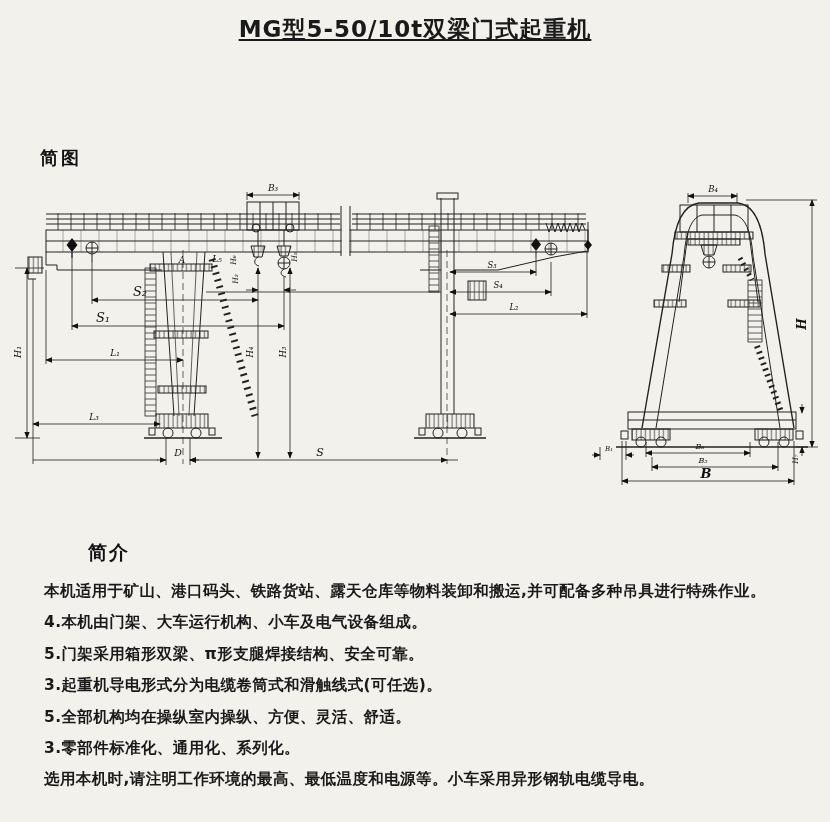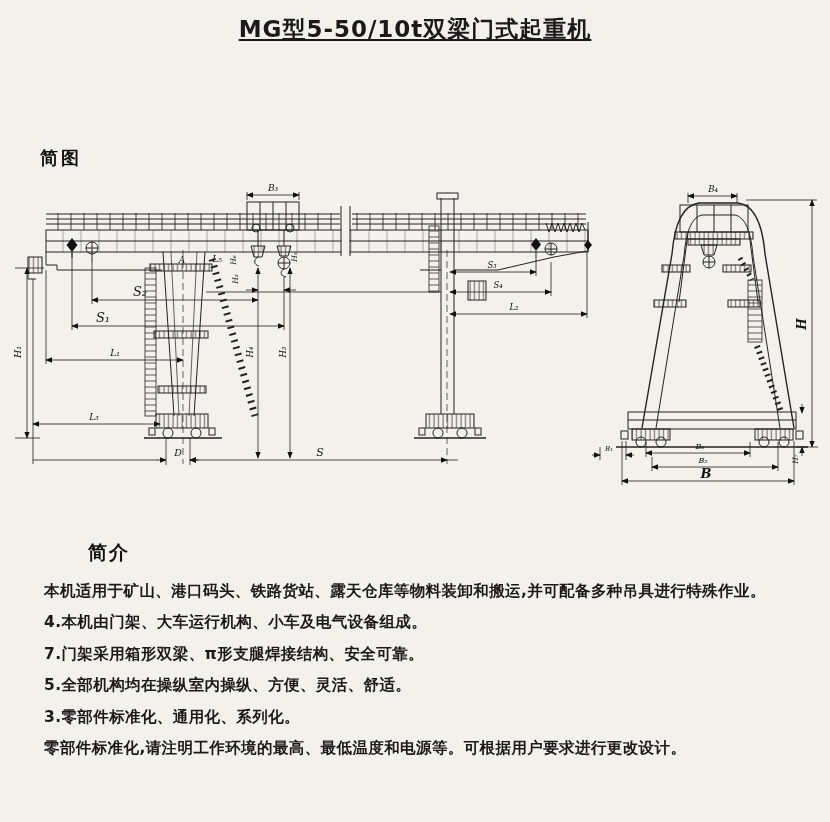--- a/index.html
+++ b/index.html
@@ -300,19 +300,20 @@
         <text class="dim" x="798" y="459" font-size="7.5" text-anchor="middle" transform="rotate(-90 798 459)">H₇</text>
       </g>
     </g>
   </svg>
 
   <div class="sec-label sec-intro">简介</div>
 
   <div class="intro-text">
     <p>本机适用于矿山、港口码头、铁路货站、露天仓库等物料装卸和搬运,并可配备多种吊具进行特殊作业。</p>
     <p>4.本机由门架、大车运行机构、小车及电气设备组成。</p>
-    <p>7.门架采用箱形双梁、π形支腿焊接结构、安全可靠。</p>
+    <p>5.门架采用箱形双梁、π形支腿焊接结构、安全可靠。</p>
+    <p>3.起重机导电形式分为电缆卷筒式和滑触线式(可任选)。</p>
     <p>5.全部机构均在操纵室内操纵、方便、灵活、舒适。</p>
     <p>3.零部件标准化、通用化、系列化。</p>
-    <p>零部件标准化,请注明工作环境的最高、最低温度和电源等。可根据用户要求进行更改设计。</p>
+    <p>选用本机时,请注明工作环境的最高、最低温度和电源等。小车采用异形钢轨电缆导电。</p>
   </div>
 
 </div>
 
 </body></html>

